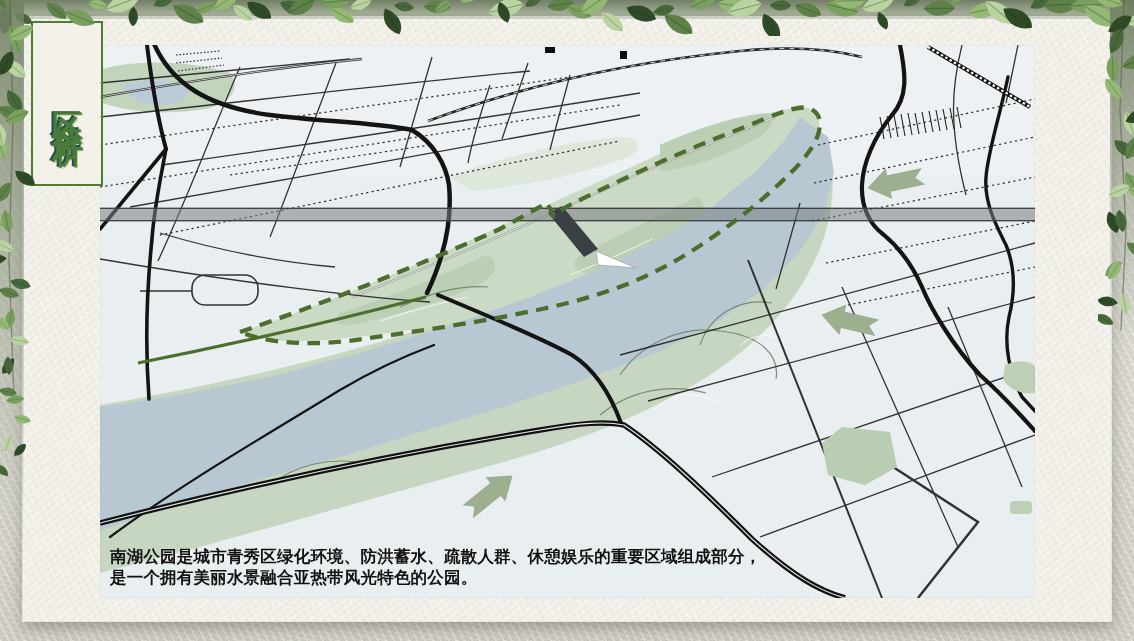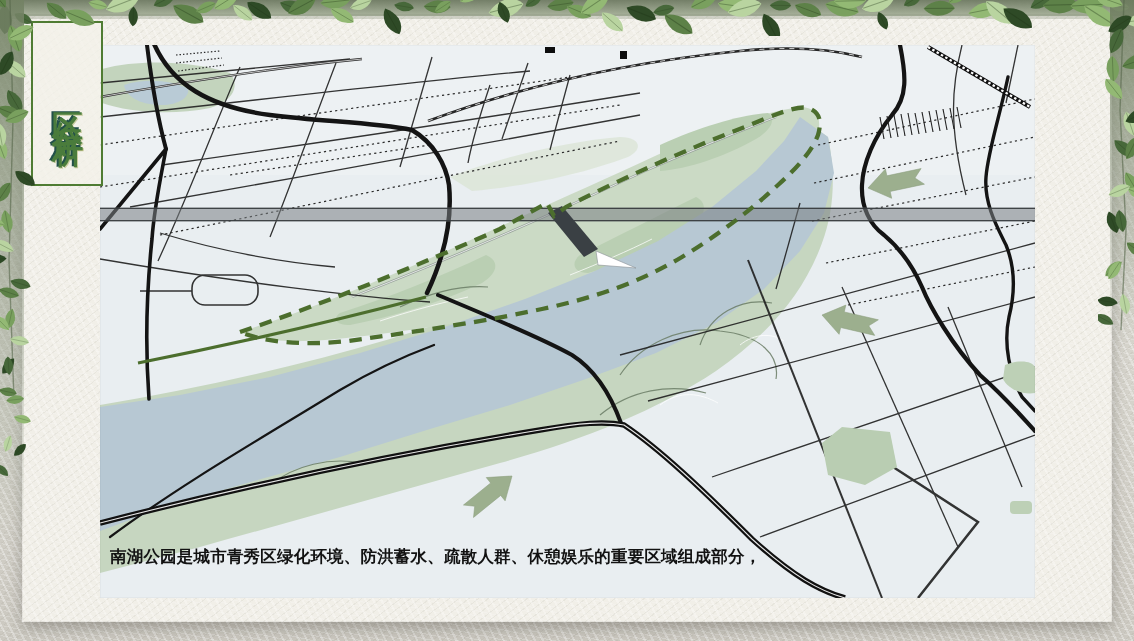--- a/index.html
+++ b/index.html
@@ -175,20 +175,21 @@
         <path transform="translate(768,143) rotate(168)" d="M0,0 L-21,-15 L-21,-8 L-56,-8 L-48,0 L-56,8 L-21,8 L-21,15 Z"></path>
         <path transform="translate(722,270) rotate(193)" d="M0,0 L-21,-15 L-21,-8 L-56,-8 L-48,0 L-56,8 L-21,8 L-21,15 Z"></path>
         <path transform="translate(412,431) rotate(-39)" d="M0,0 L-21,-15 L-21,-8 L-56,-8 L-48,0 L-56,8 L-21,8 L-21,15 Z"></path>
       </g>
       <rect width="935" height="553" fill="none" stroke="rgba(0,0,0,.06)"></rect>
     </svg>
 
     
     <div class="caption" style="left:10px;top:501px;position:absolute;">
       <div>南湖公园是城市青秀区绿化环境、防洪蓄水、疏散人群、休憩娱乐的重要区域组成部分，</div>
+      <div>是一个拥有美丽水景融合亚热带风光特色的公园。</div>
     </div>
   </div>
 
   <div class="title-box">
     <div class="title-text">区位分析</div>
   </div>
 
   <svg id="leaves-top" class="leafsvg" width="1134" height="36">
     <defs>
       <linearGradient id="gTop" x1="0" y1="0" x2="0" y2="1">

